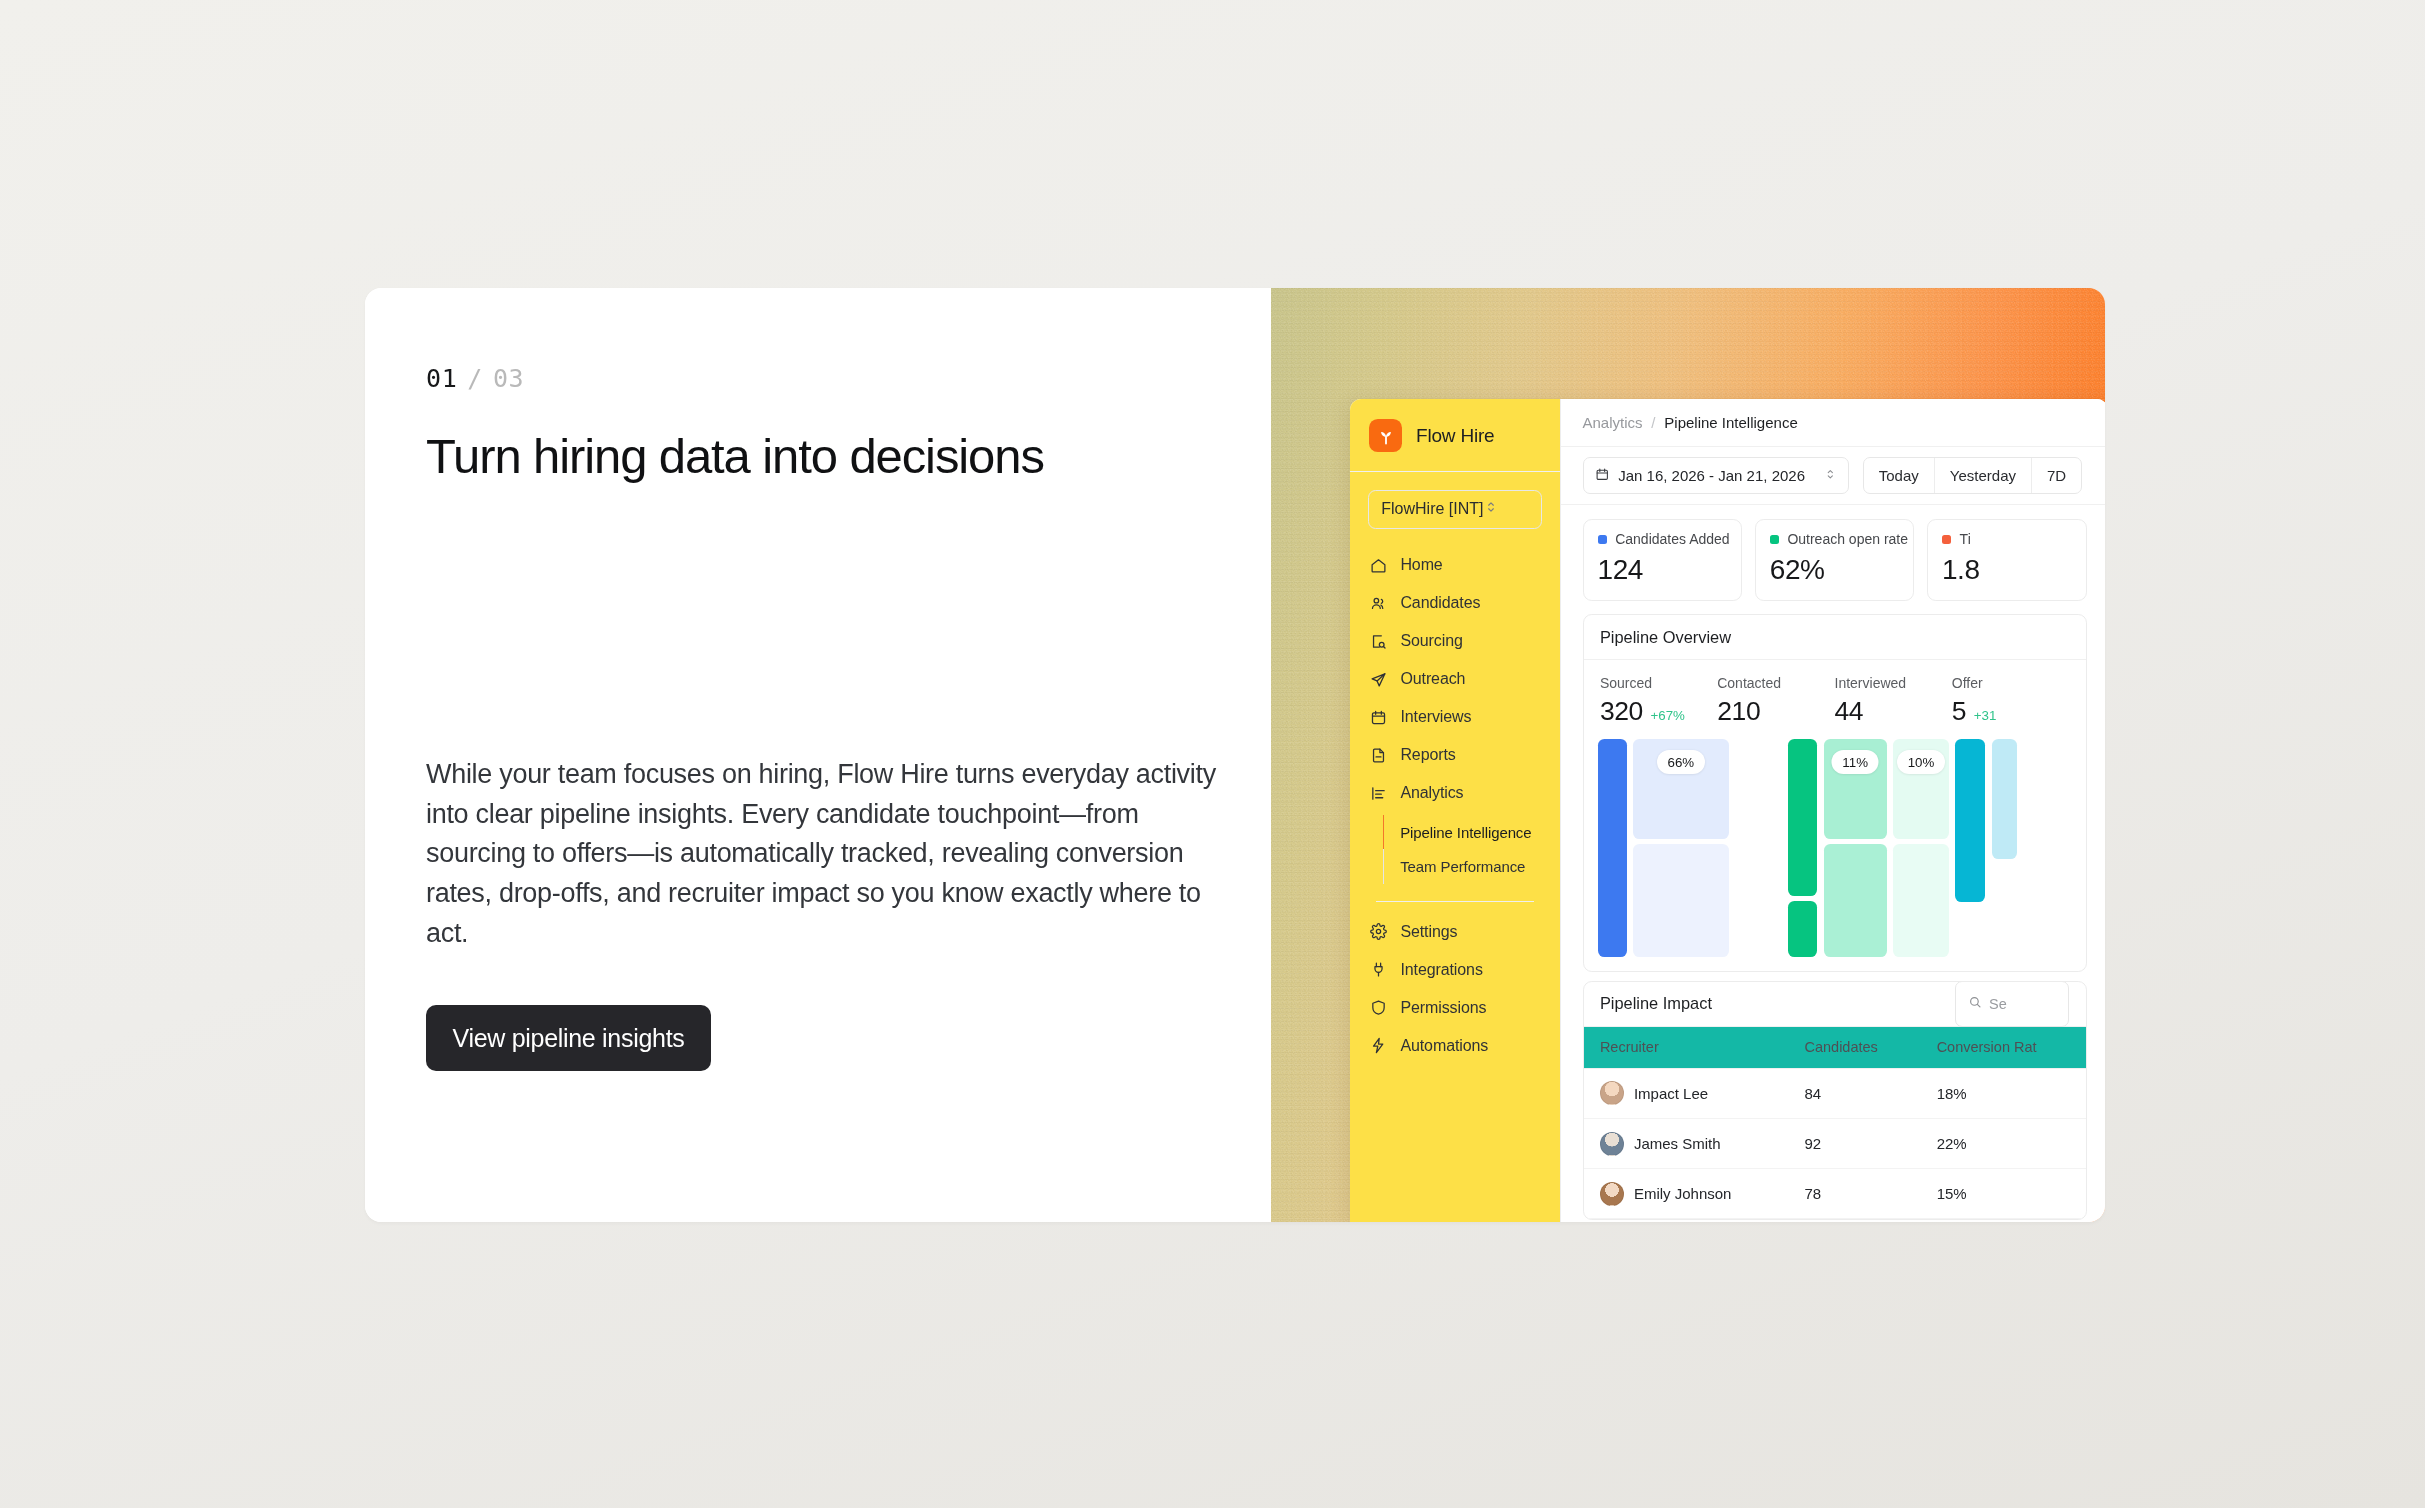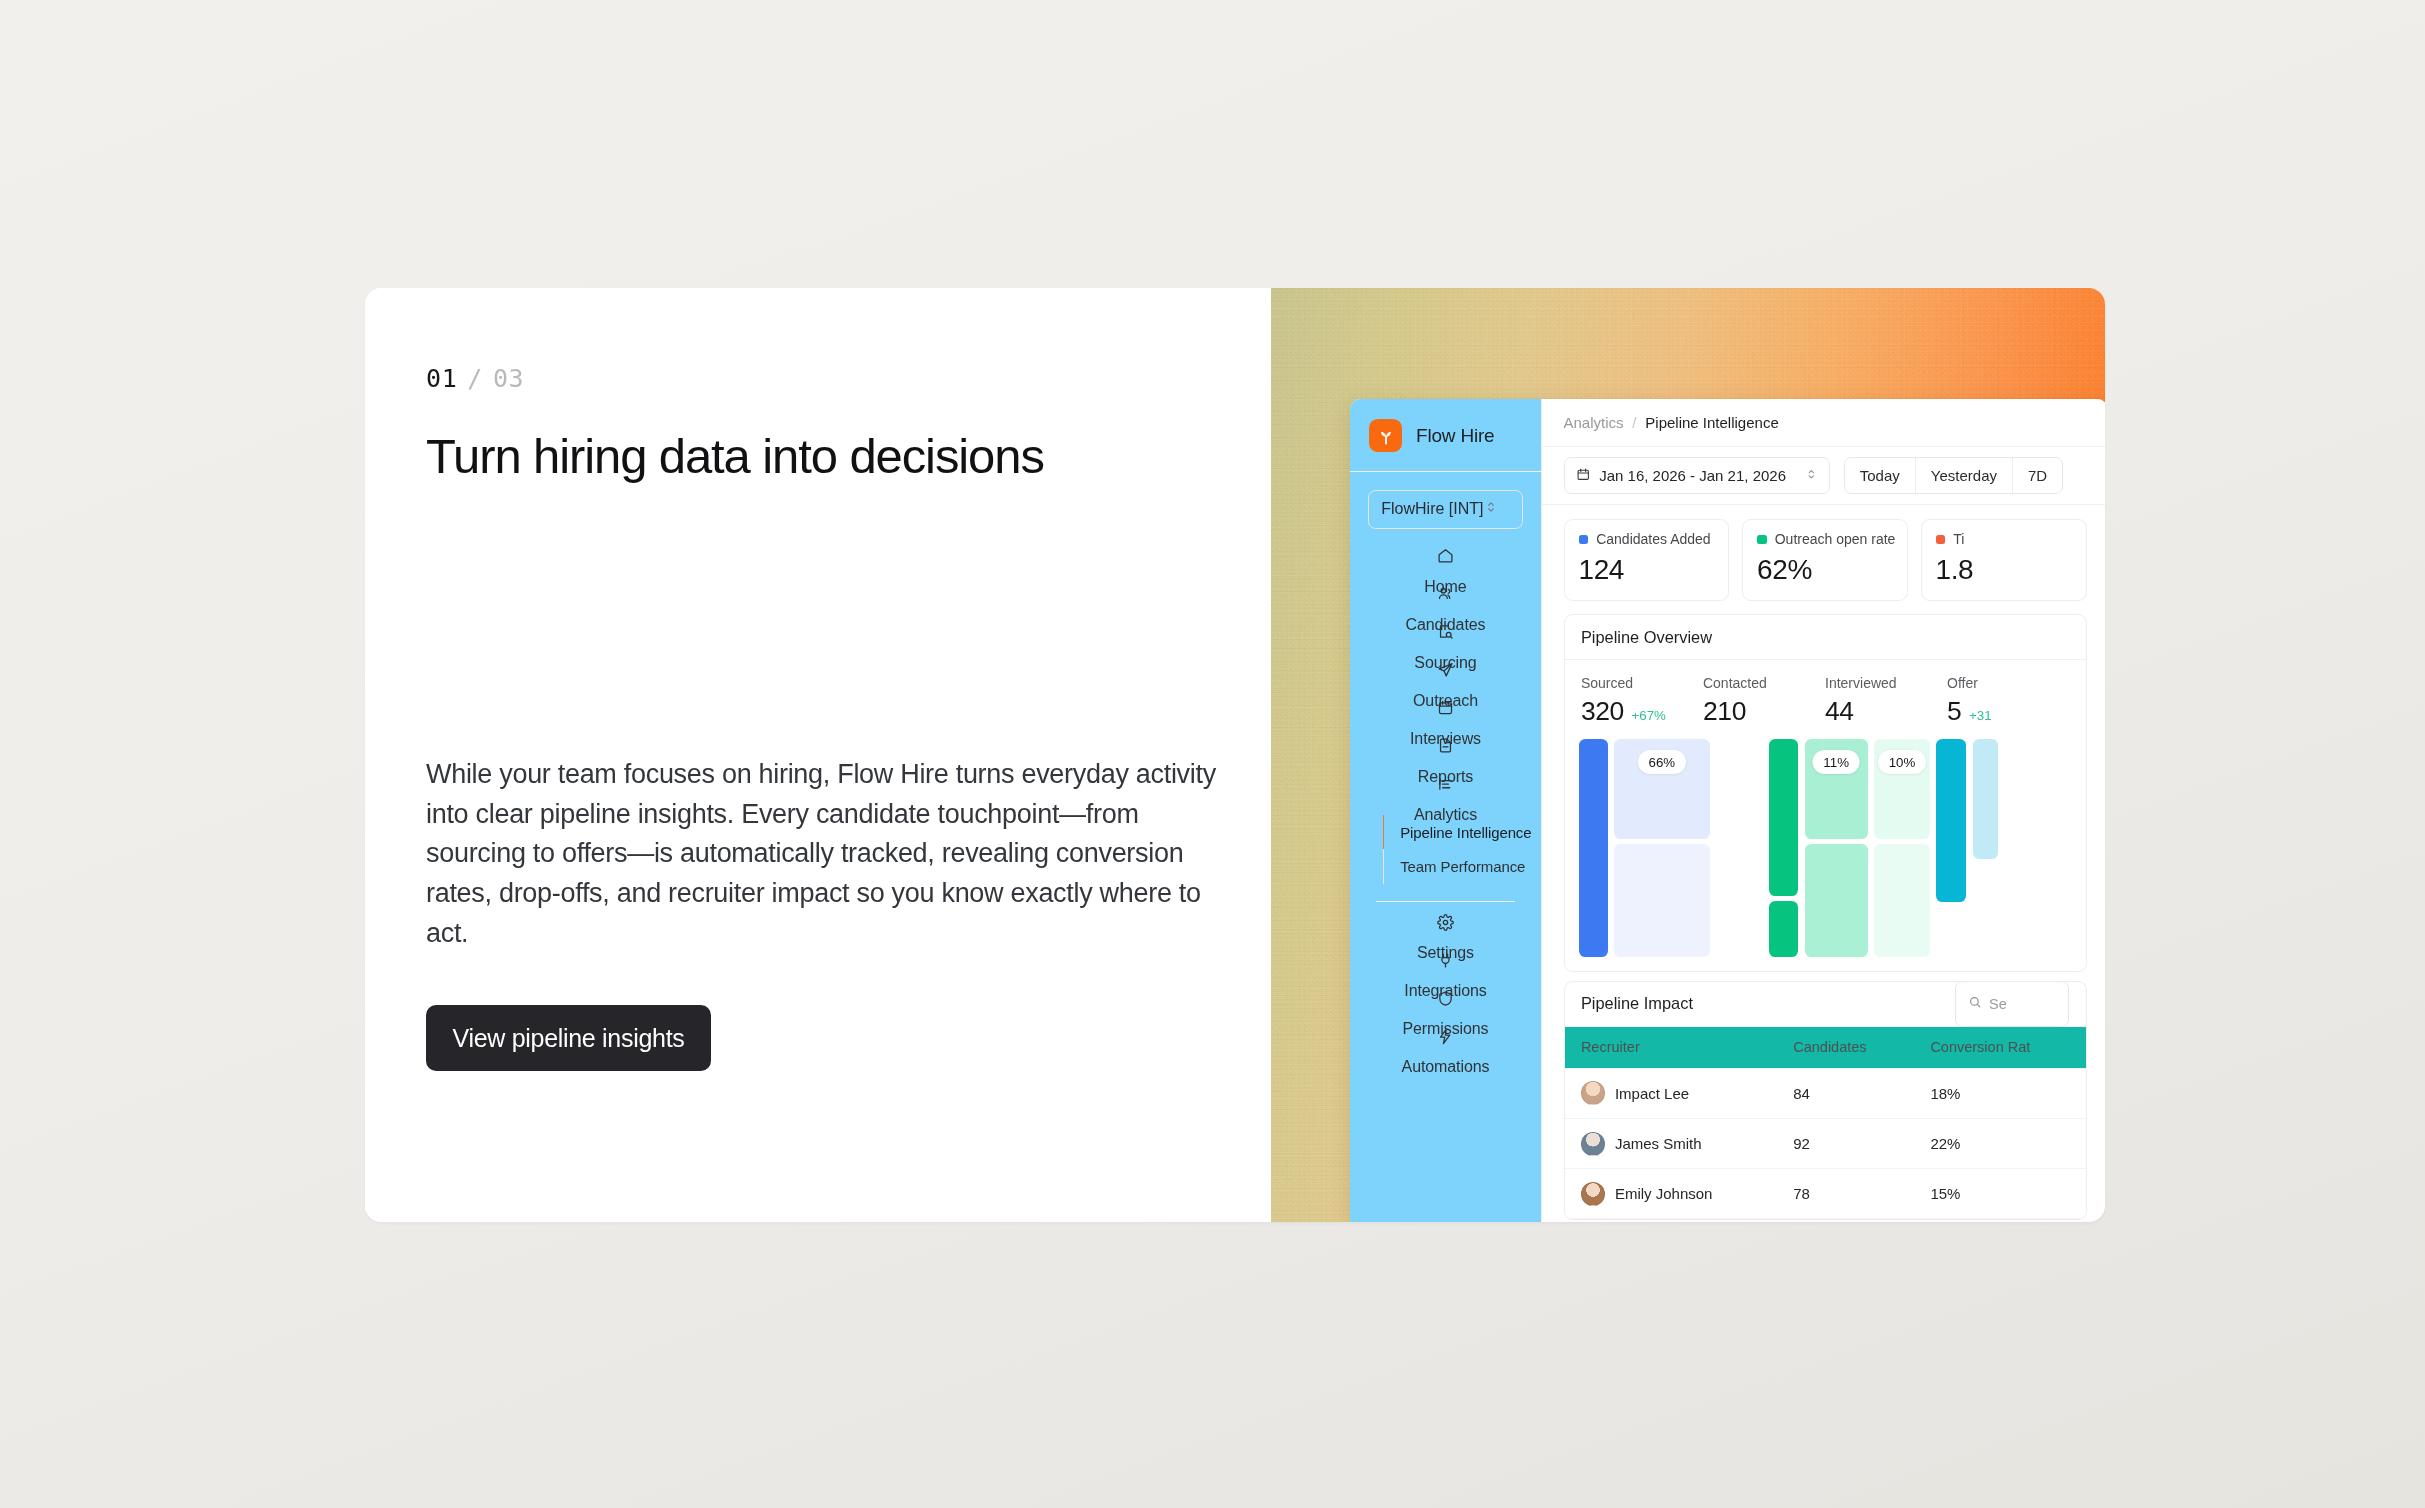--- a/index.html
+++ b/index.html
@@ -114,22 +114,22 @@
     width: 758px; bottom: 0;
     background: #ffffff;
     border-radius: 11.4px 11.4px 0 0;
     display: flex;
     overflow: hidden;
     box-shadow: 0 5px 21.5px rgba(60,35,10,.13);
   }
 
   
   .app-sidebar {
-    width: 192px;
-    background: #7dd3fc;
+    width: 211px;
+    background: #fde047;
     border-right: 0.6px solid #ededed;
     display: flex;
     flex-direction: column;
     flex-shrink: 0;
   }
   .brand-row {
     display: flex; align-items: center; gap: 14px;
     padding: 20px 19px 19px 19px;
     border-bottom: 0.6px solid #f0f0f0;
   }
@@ -156,21 +156,20 @@
   .nav-list { padding: 11.4px 8.8px 0 8.8px; display: flex; flex-direction: column; }
   .nav-item {
     display: flex; align-items: center; gap: 12.6px;
     height: 38px;
     padding: 0 10px;
     border-radius: 6.3px;
     font-size: 16px;
     color: #303236;
     cursor: pointer;
     letter-spacing: -0.1px;
-    flex-direction: column;
   }
   .nav-item .ico { width: 19px; height: 19px; flex-shrink: 0;
     display:flex; align-items:center; justify-content:center; }
   .nav-item svg { width: 17px; height: 17px; }
 
   .sub-list { margin: 2.5px 0 2.5px 24px; border-left: 1.3px solid #e5e5e5; position: relative; }
   .sub-item {
     font-size: 15px; color: #2f3135;
     padding: 8.8px 0 8.8px 16.4px;
     cursor: pointer; letter-spacing: -0.1px;

